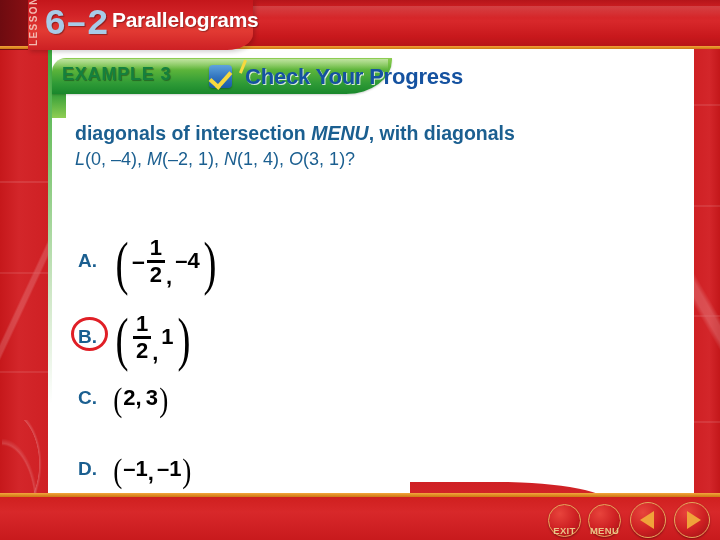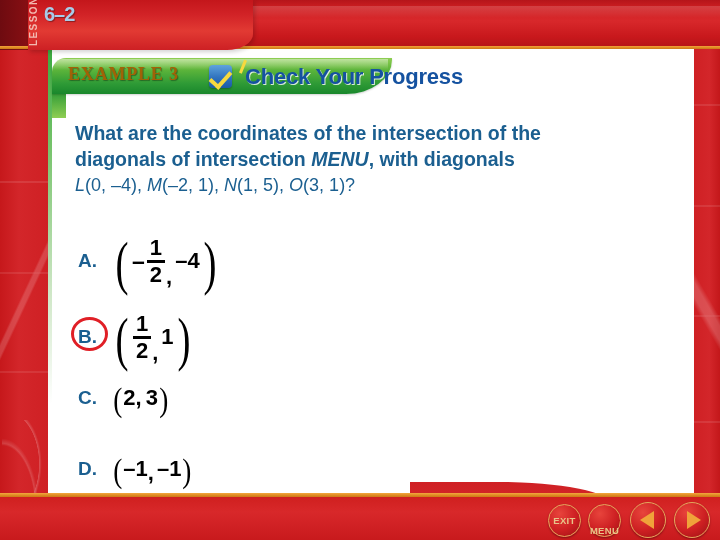--- a/index.html
+++ b/index.html
@@ -99,25 +99,26 @@
     color: #f2b9b0; font-size: 10px; font-weight: bold;
     letter-spacing: 1.4px;
     writing-mode: vertical-rl;
     transform: rotate(180deg);
     text-align: center;
     z-index: 8;
     line-height: 16px;
   }
   .lesson-num {
     position: absolute; left: 44px; top: 3px;
-    font-size: 20px; font-weight: bold;
+    font-size: 37px; font-weight: bold;
     color: #a8cbe8;
     letter-spacing: -1px;
     z-index: 8;
     text-shadow: 1px 1px 1px rgba(0,0,0,.35);
+    font-family: Liberation Mono, monospace;
   }
   .lesson-title {
     position: absolute; left: 112px; top: 8px;
     font-size: 21px; font-weight: bold;
     color: #ffffff;
     letter-spacing: -.3px;
     z-index: 8;
     text-shadow: 1px 1px 1px rgba(0,0,0,.3);
   }
 
@@ -155,27 +156,26 @@
     border-top-left-radius: 14px;
     background: linear-gradient(to bottom, rgba(255,255,255,.45), rgba(255,255,255,0));
   }
   .green-underline {
     position: absolute; left: 52px; top: 92px;
     width: 14px; height: 26px;
     background: linear-gradient(to bottom, #2f9b36, #8fce53);
     z-index: 6;
   }
   .example-label {
-    position: absolute; left: 68px; top: 64px;
+    position: absolute; left: 62px; top: 64px;
     font-size: 18px; font-weight: bold;
-    color: #a16207;
+    color: #15803d;
     letter-spacing: .8px;
     z-index: 9;
     text-shadow: 1px 1px 1px rgba(0,0,0,.35);
-    font-family: Liberation Serif, serif;
   }
   .check-box-icon {
     position: absolute; left: 209px; top: 65px;
     width: 23px; height: 23px;
     border-radius: 4px;
     background: linear-gradient(to bottom, #5fa3dd 0%, #2f72be 55%, #1a5ba6 100%);
     box-shadow: 0 1px 2px rgba(0,0,0,.3);
     z-index: 9;
   }
   .check-box-icon::after {
@@ -378,21 +378,21 @@
     border-right: 14px solid #f0a23a;
     margin-right: 2px;
   }
   .tri-right {
     width: 0; height: 0;
     border-top: 9px solid transparent;
     border-bottom: 9px solid transparent;
     border-left: 14px solid #f0a23a;
     margin-left: 3px;
   }
-  #btn-exit  { left: 548px; }
+  #btn-exit  { left: 548px; align-items: flex-end; }
   #btn-menu  { left: 588px; align-items: flex-end; }
   #btn-back  { left: 630px; width: 34px; height: 34px; top: 502px; }
   #btn-fwd   { left: 674px; width: 34px; height: 34px; top: 502px; }
 </style>
 </head>
 <body>
 
 <div id="slide">
 
   <div class="left-band">
@@ -408,41 +408,41 @@
 
   <div class="header">
     <div class="header-sheen"></div>
   </div>
   <div class="header-tab-dark"></div>
   <div class="header-tab"></div>
   <div class="header-rule"></div>
 
   <div class="lesson-vert">LESSON</div>
   <div class="lesson-num">6–2</div>
+  <div class="lesson-title">Parallelograms</div>
 
   <div class="green-underline"></div>
   <div class="green-banner">
     <div class="green-shape">
       <div class="green-shape-hi"></div>
     </div>
   </div>
   <div class="example-label">EXAMPLE 3</div>
 
   <div class="check-box-icon"></div>
   <div class="check-tail"></div>
   <div class="cyp-text">Check Your Progress</div>
 
 
   <div class="question">
-    <div class="q-line1">What are the coordinates of the intersection of the</div>
     <div class="q-line2">
       <span>diagonals of intersection </span><span class="q-ital">MENU</span><span>, with diagonals</span>
     </div>
     <div class="q-line3">
-      <span class="q-var">L</span><span>(0, –4), </span><span class="q-var">M</span><span>(–2, 1), </span><span class="q-var">N</span><span>(1, 5), </span><span class="q-var">O</span><span>(3, 1)?</span>
+      <span class="q-var">L</span><span>(0, –4), </span><span class="q-var">M</span><span>(–2, 1), </span><span class="q-var">N</span><span>(1, 4), </span><span class="q-var">O</span><span>(3, 1)?</span>
     </div>
   </div>
 
   <div class="choice" id="choice-a" style="left:78px; top:237px;">
     <span class="choice-letter">A.</span>
     <span class="expr">
       <span class="paren-tall">(</span>
       <span class="minus">–</span>
       <span class="frac">
         <span class="num">1</span>

